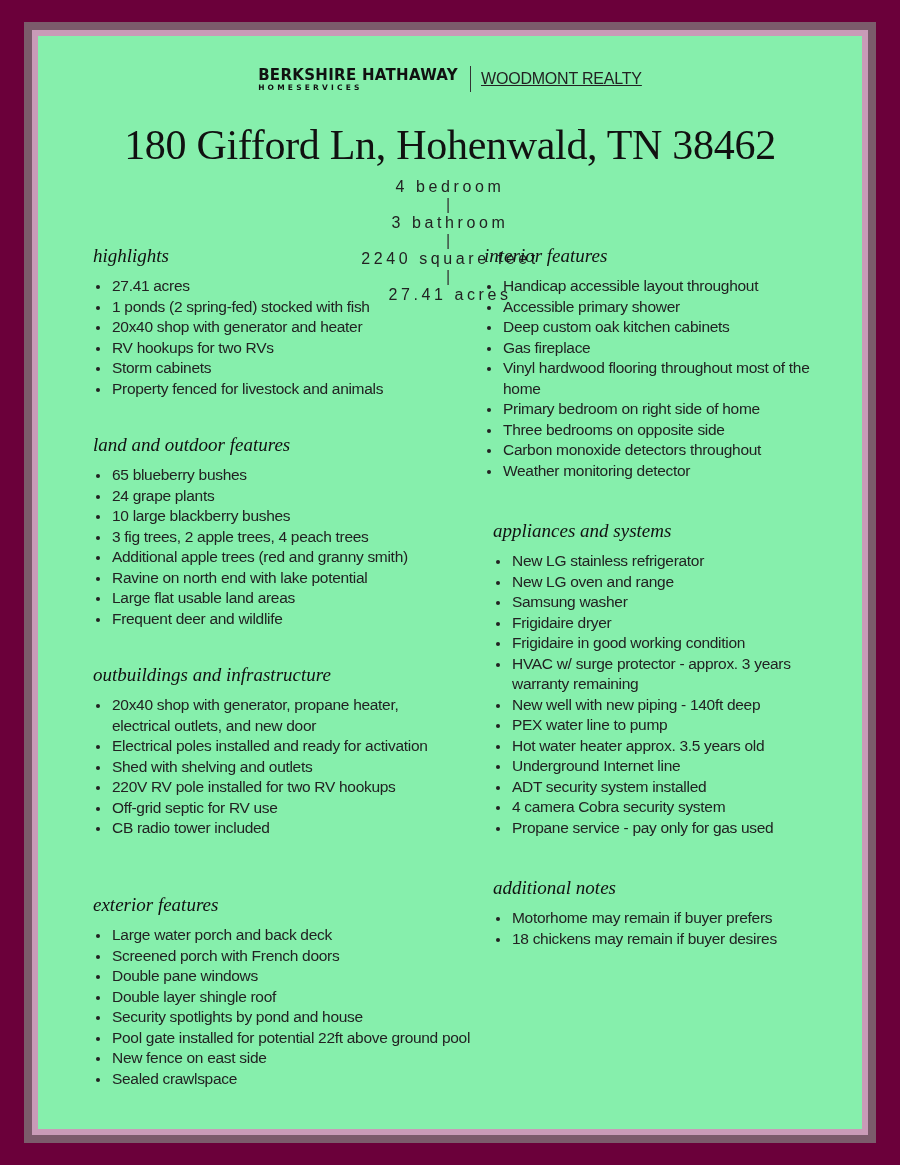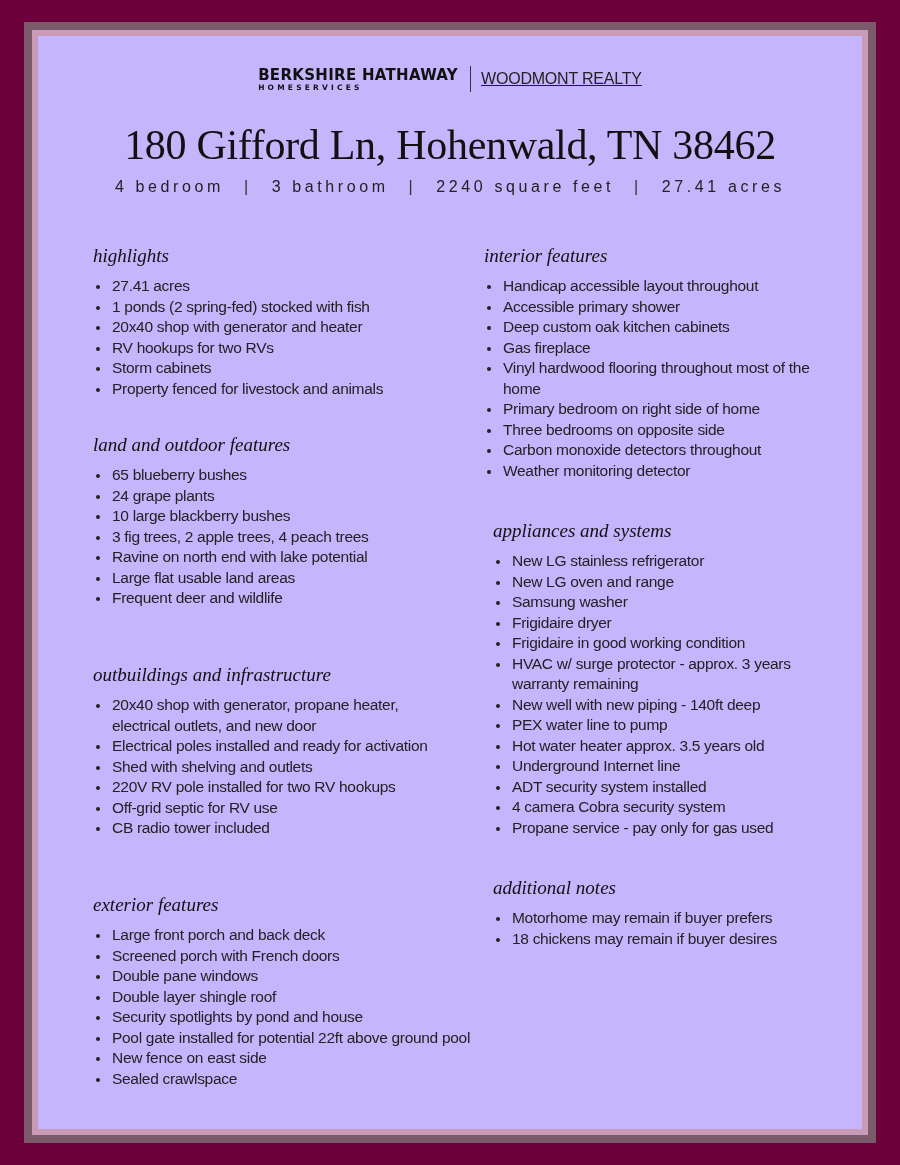--- a/index.html
+++ b/index.html
@@ -14,21 +14,21 @@
   .frame1 {
     position: absolute; left: 24px; top: 22px; width: 852px; height: 1121px;
     background: #7b5b6b;
   }
   .frame2 {
     position: absolute; left: 32px; top: 30px; width: 836px; height: 1105px;
     background: #c99bb7;
   }
   .page {
     position: absolute; left: 38px; top: 36px; width: 824px; height: 1093px;
-    background: #c4b5fd;
+    background: #86efac;
   }
   .logo {
     position: absolute; top: 30px; left: 0; width: 100%;
     display: flex; justify-content: center; align-items: center;
   }
   .logo-left { display: flex; flex-direction: column; align-items: flex-start; }
   .logo-bh {
     font-family: "DejaVu Sans", sans-serif; font-weight: bold;
     font-size: 15px; letter-spacing: 0.3px; color: #111; line-height: 16px;
   }
@@ -45,21 +45,21 @@
   }
   .title {
     position: absolute; top: 84px; left: 0; width: 100%; text-align: center;
     font-family: "Liberation Serif", serif; font-size: 42px; color: #111;
     letter-spacing: -0.3px; line-height: 50px;
   }
   .stats {
     position: absolute; top: 142px; left: 0; width: 100%;
     display: flex; justify-content: center; align-items: center;
     font-family: "Liberation Sans", sans-serif; font-size: 16px;
-    letter-spacing: 3.6px; color: #222;
+    letter-spacing: 3.6px; color: #222; flex-direction: column;
   }
   .stats .sep { margin: 0 20px; color: #333; }
   .section { position: absolute; }
   .section h2 {
     margin: 0; font-family: Liberation Serif, serif; font-style: italic;
     font-weight: normal; font-size: 19px; color: #111; line-height: 24px;
   }
   .section ul {
     margin: 8px 0 0 0; padding: 0; list-style: none;
   }
@@ -114,20 +114,21 @@
     </ul>
   </div>
 
   <div class="section" style="left:55px; top:397px; width:380px;">
     <h2>land and outdoor features</h2>
     <ul>
       <li>65 blueberry bushes</li>
       <li>24 grape plants</li>
       <li>10 large blackberry bushes</li>
       <li>3 fig trees, 2 apple trees, 4 peach trees</li>
+      <li>Additional apple trees (red and granny smith)</li>
       <li>Ravine on north end with lake potential</li>
       <li>Large flat usable land areas</li>
       <li>Frequent deer and wildlife</li>
     </ul>
   </div>
 
   <div class="section" style="left:55px; top:627px; width:350px;">
     <h2>outbuildings and infrastructure</h2>
     <ul>
       <li>20x40 shop with generator, propane heater, electrical outlets, and new door</li>
@@ -135,21 +136,21 @@
       <li>Shed with shelving and outlets</li>
       <li>220V RV pole installed for two RV hookups</li>
       <li>Off-grid septic for RV use</li>
       <li>CB radio tower included</li>
     </ul>
   </div>
 
   <div class="section" style="left:55px; top:857px; width:440px;">
     <h2>exterior features</h2>
     <ul>
-      <li>Large front porch and back deck</li>
+      <li>Large water porch and back deck</li>
       <li>Screened porch with French doors</li>
       <li>Double pane windows</li>
       <li>Double layer shingle roof</li>
       <li>Security spotlights by pond and house</li>
       <li style="white-space:nowrap;">Pool gate installed for potential 22ft above ground pool</li>
       <li>New fence on east side</li>
       <li>Sealed crawlspace</li>
     </ul>
   </div>
 

